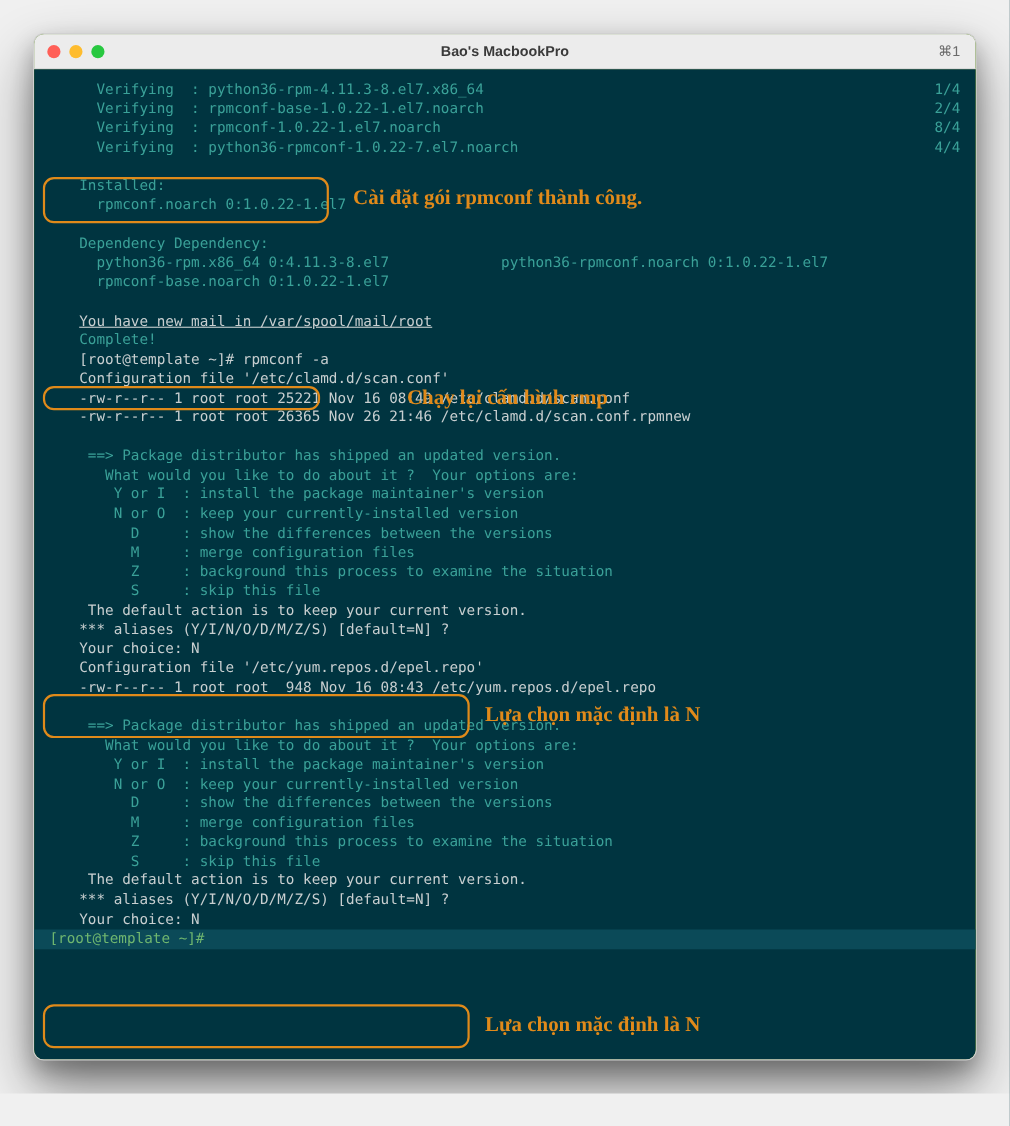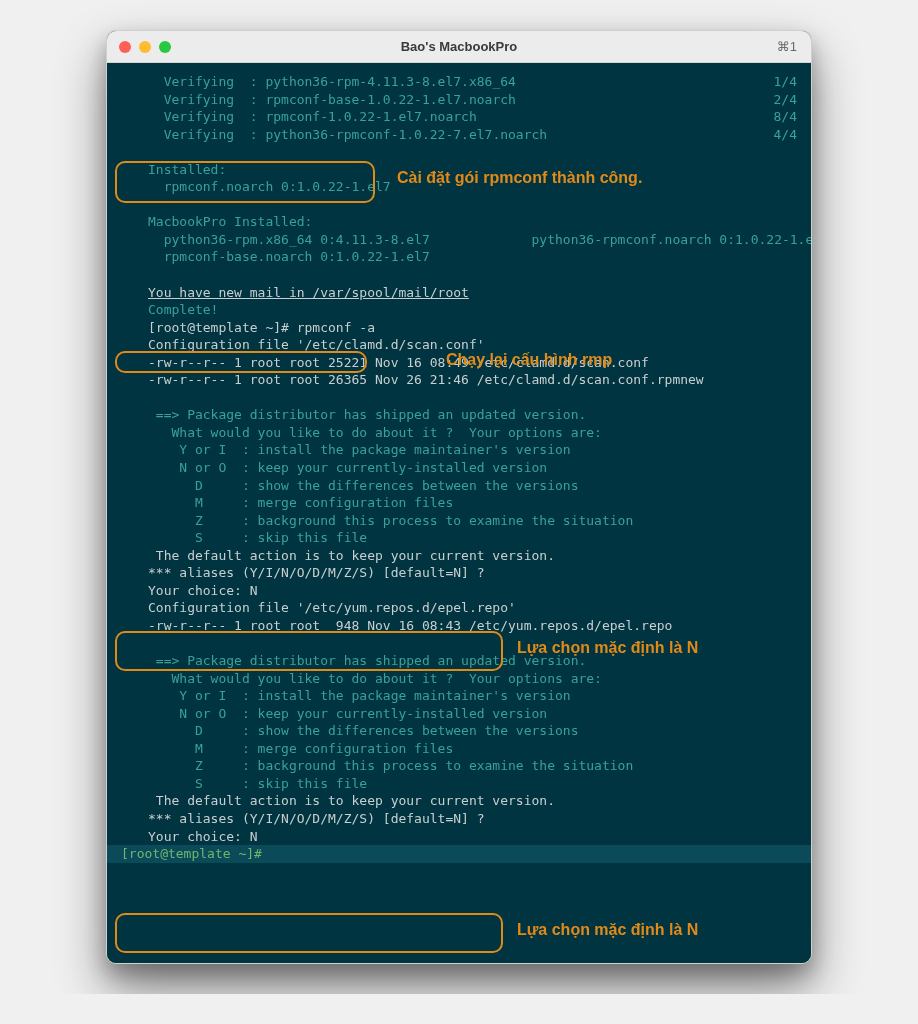--- a/index.html
+++ b/index.html
@@ -4,21 +4,21 @@
 <style>
   * { margin: 0; padding: 0; box-sizing: border-box; }
   body {
     background: #f0f0f0;
     font-family: -apple-system, BlinkMacSystemFont, "SF Mono", Menlo, Consolas, monospace;
     display: flex;
     justify-content: center;
     padding: 30px;
   }
   .window {
-    width: 706px;
+    width: 858px;
     background: #4d7c0f;
     border: 1px solid #d0d0d0;
     border-radius: 10px;
     box-shadow: 0 25px 50px rgba(0,0,0,0.45), 0 10px 20px rgba(0,0,0,0.25);
     overflow: hidden;
     position: relative;
   }
   .titlebar {
     height: 32px;
     background: #ececec;
@@ -87,23 +87,23 @@
   
   .anno-box {
     position: absolute;
     border: 2px solid #e08a1a;
     border-radius: 10px;
     pointer-events: none;
   }
   .anno-label {
     position: absolute;
     color: #e08a1a;
-    font-family: Liberation Sans, sans-serif;
+    font-family: Liberation Serif, serif;
     font-weight: 700;
-    font-size: 16px;
+    font-size: 19px;
     pointer-events: none;
   }
   
   .line::after { content:""; display:block; clear:both; }
 </style>
 </head>
 <body>
 
 <div class="window">
   <div class="titlebar">
@@ -123,21 +123,21 @@
     <div class="line">  <span>Verifying  : rpmconf-1.0.22-1.el7.noarch</span><span class="count">8/4</span></div>
     <div class="line">  <span>Verifying  : python36-rpmconf-1.0.22-7.el7.noarch</span><span class="count">4/4</span></div>
 
     <div class="line">&nbsp;</div>
 
     <div class="line">Installed:</div>
     <div class="line">  rpmconf.noarch 0:1.0.22-1.el7</div>
 
     <div class="line">&nbsp;</div>
 
-    <div class="line">MacbookPro Installed:</div>
+    <div class="line">Dependency Dependency:</div>
     <div class="line"><span>  python36-rpm.x86_64 0:4.11.3-8.el7</span>             <span>python36-rpmconf.noarch 0:1.0.22-1.el7</span></div>
     <div class="line">  rpmconf-base.noarch 0:1.0.22-1.el7</div>
 
     <div class="line">&nbsp;</div>
 
     <div class="line white underline">You have new mail in /var/spool/mail/root</div>
     <div class="line">Complete!</div>
     <div class="line"><span class="white">[root@template ~]# </span><span class="white">rpmconf -a</span></div>
     <div class="line white">Configuration file '/etc/clamd.d/scan.conf'</div>
     <div class="line white">-rw-r--r-- 1 root root 25221 Nov 16 08:49 /etc/clamd.d/scan.conf</div>

